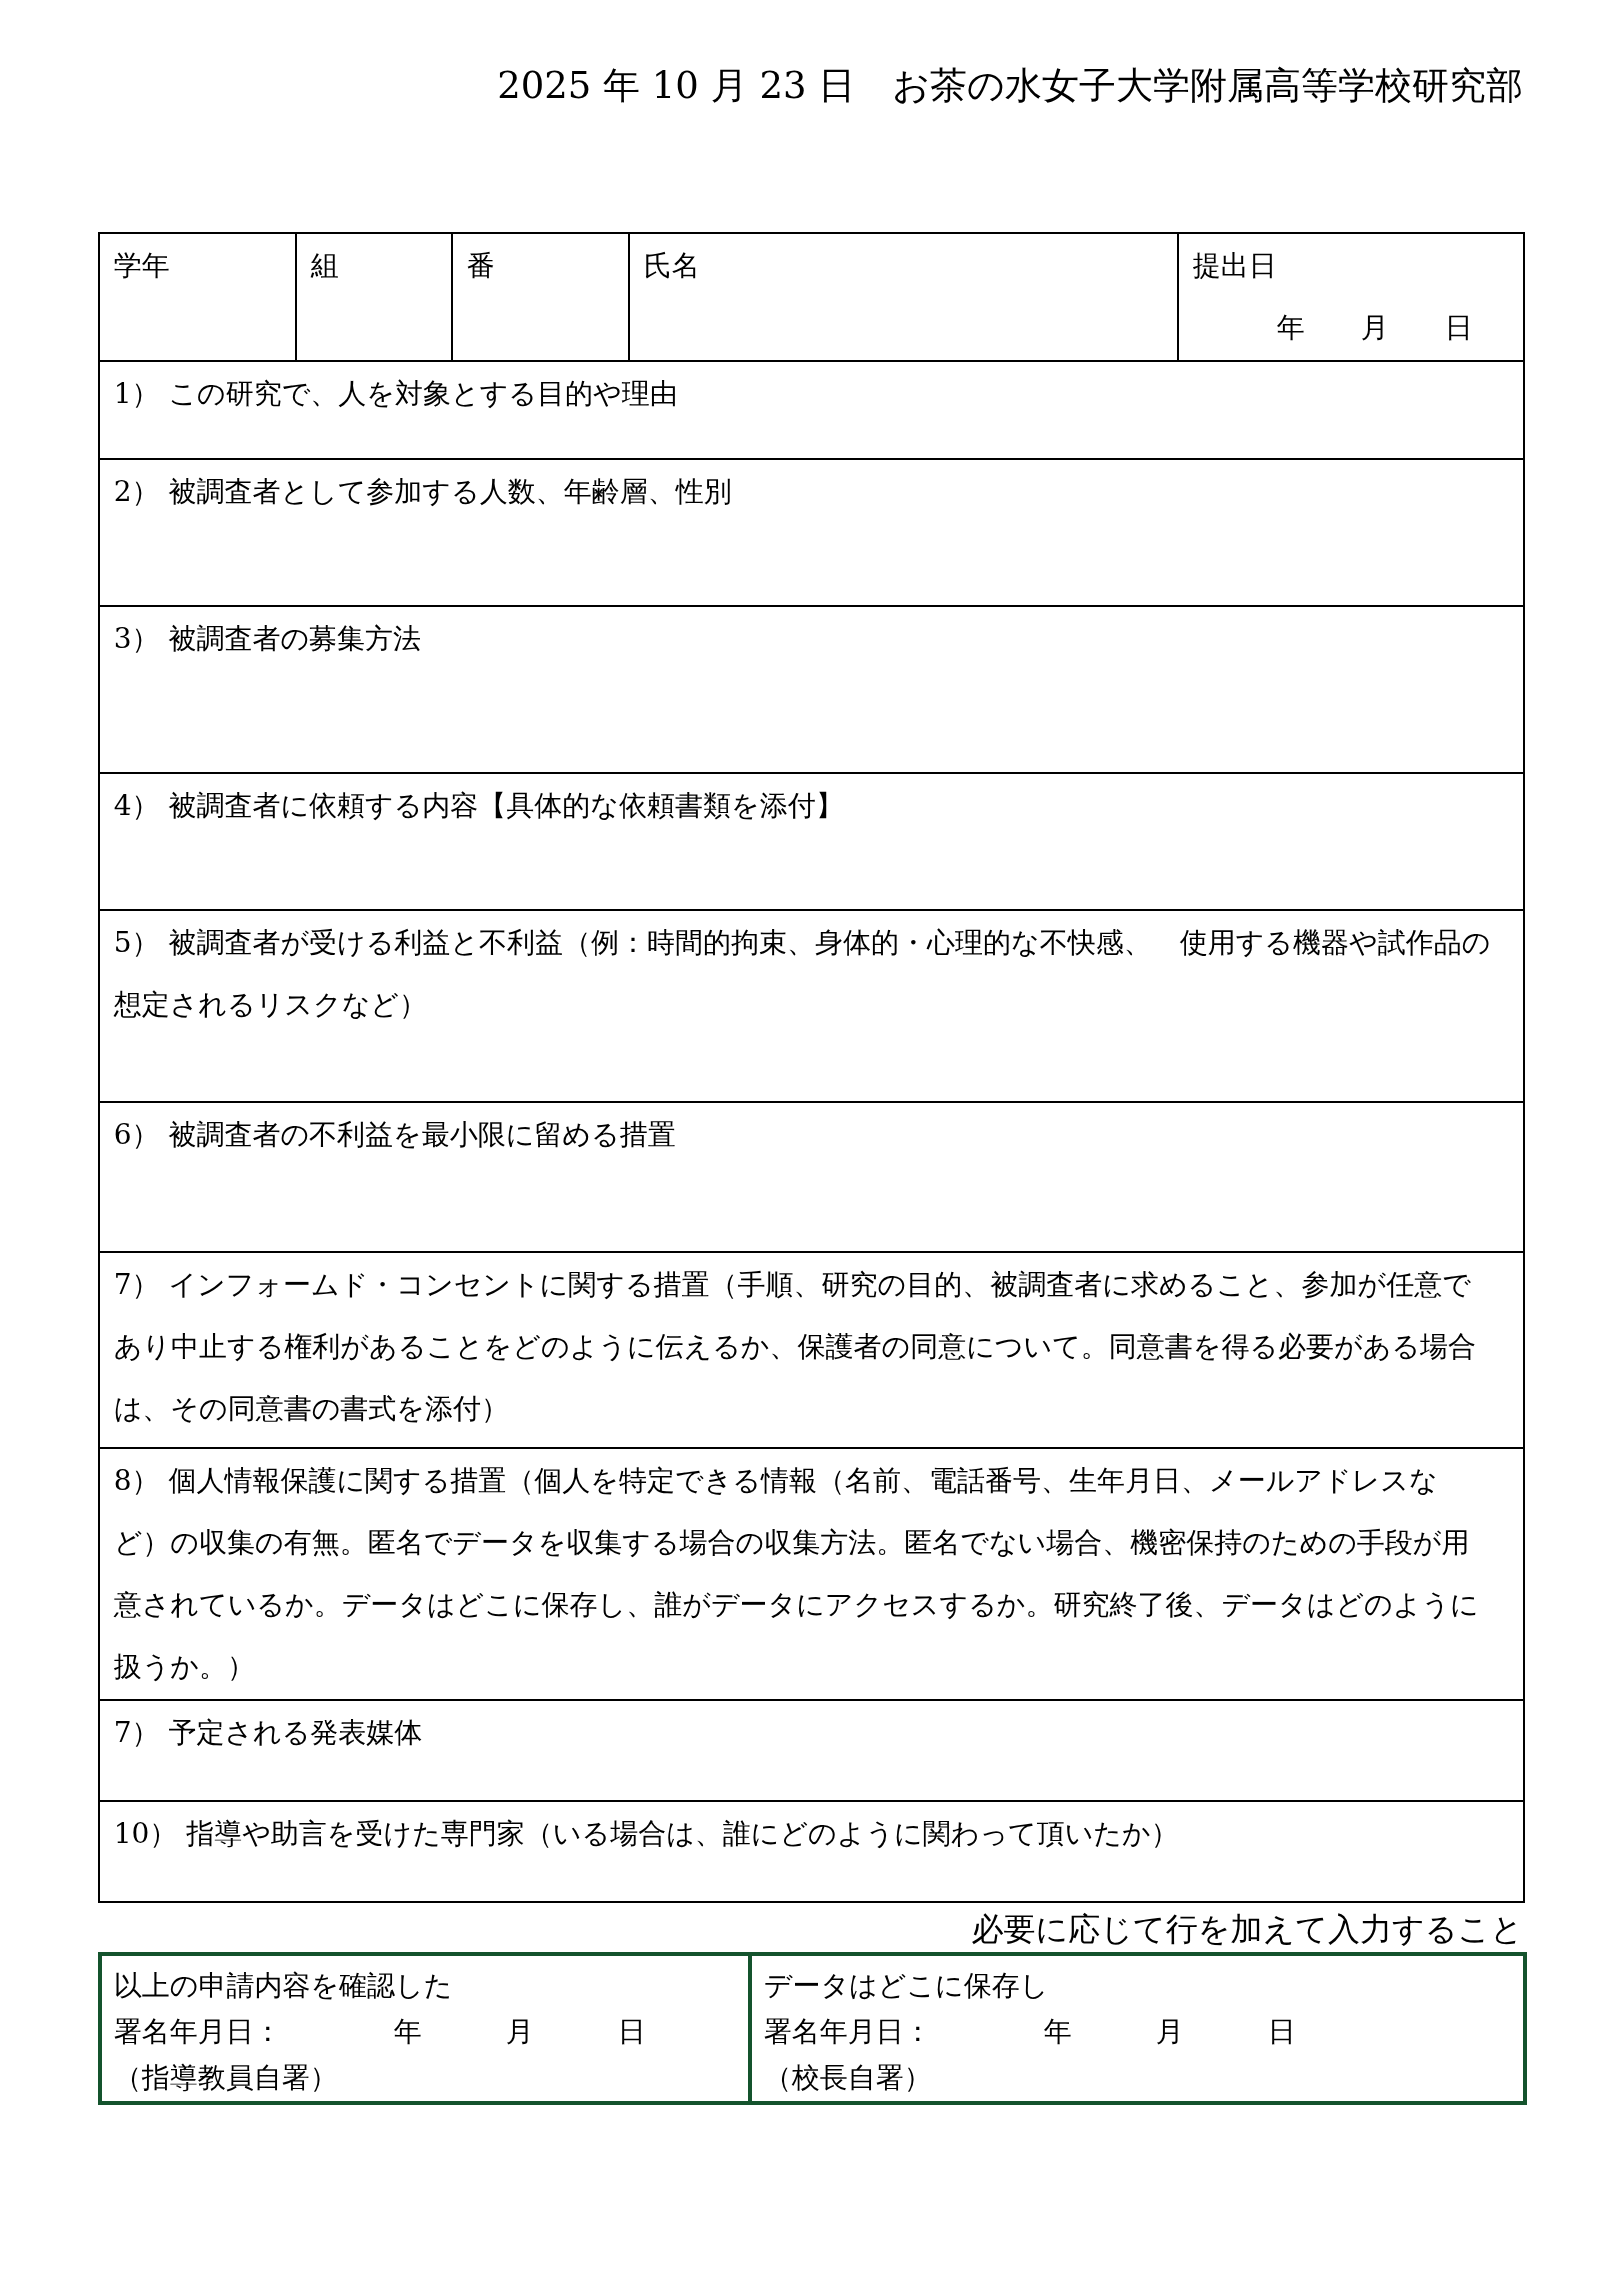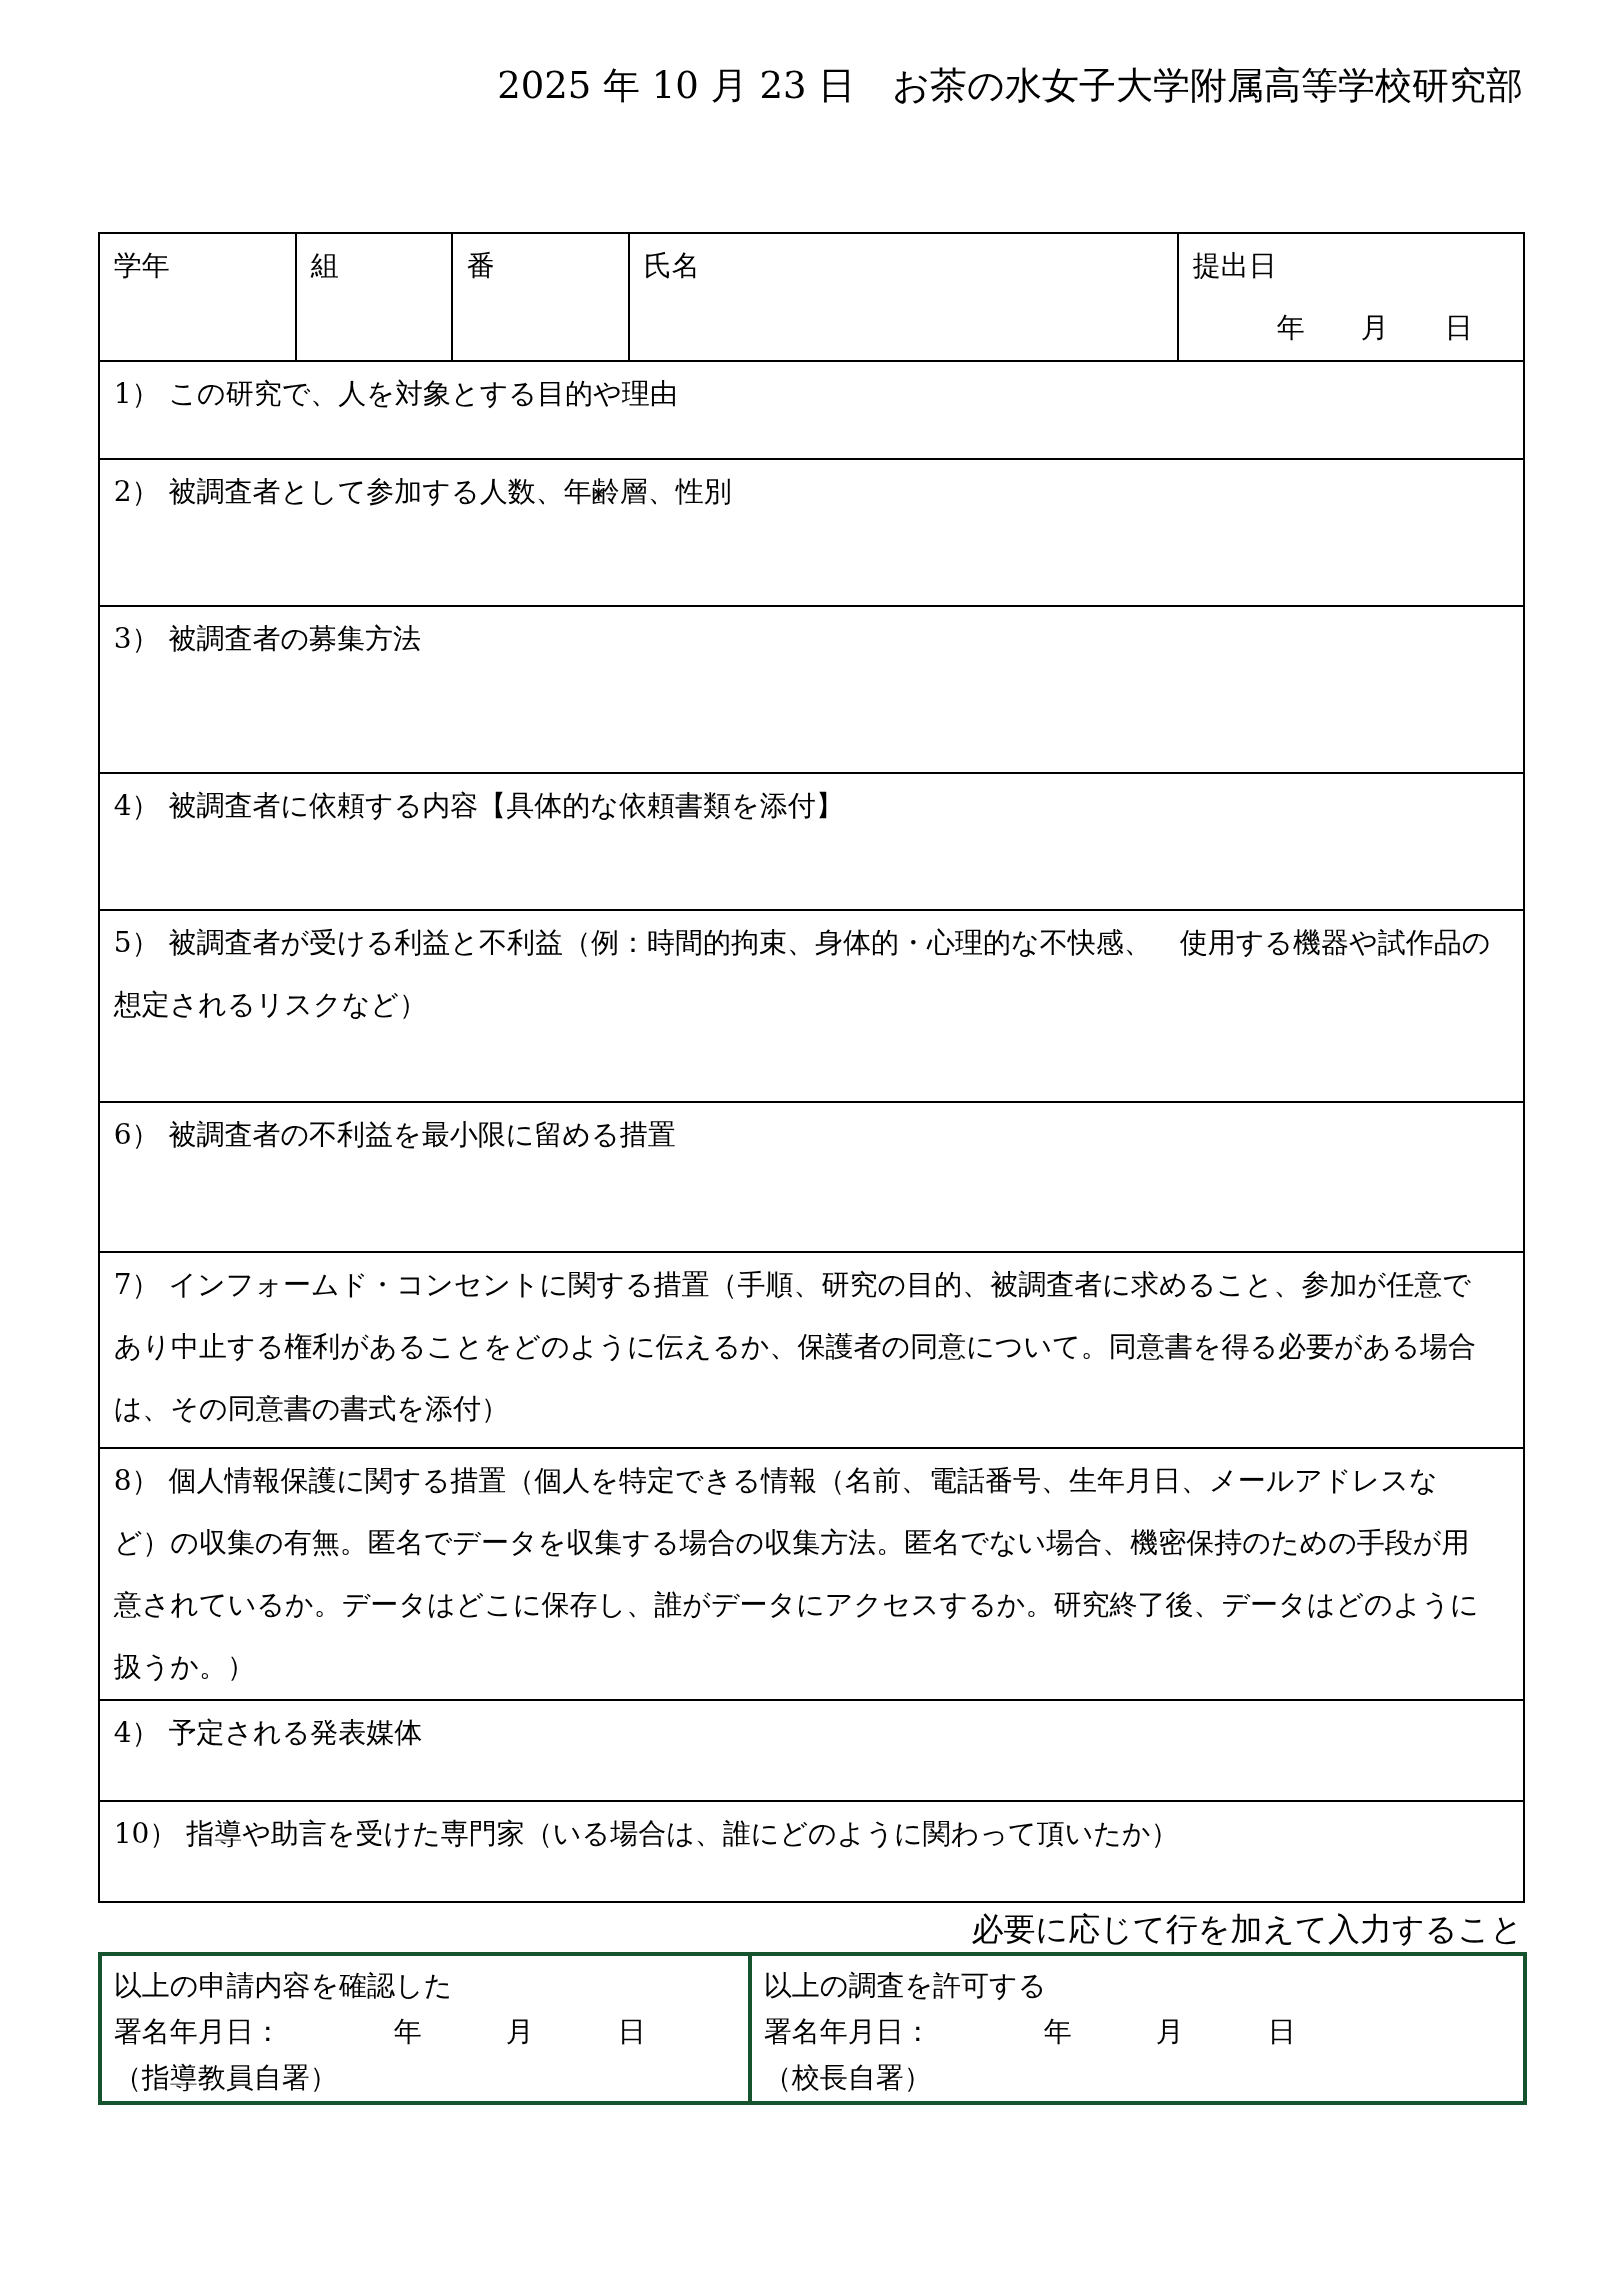--- a/index.html
+++ b/index.html
@@ -133,37 +133,37 @@
 あり中止する権利があることをどのように伝えるか、保護者の同意について。同意書を得る必要がある場合
 は、その同意書の書式を添付）</td>
       </tr>
       <tr class="r8">
         <td colspan="5">8） 個人情報保護に関する措置（個人を特定できる情報（名前、電話番号、生年月日、メールアドレスな
 ど）の収集の有無。匿名でデータを収集する場合の収集方法。匿名でない場合、機密保持のための手段が用
 意されているか。データはどこに保存し、誰がデータにアクセスするか。研究終了後、データはどのように
 扱うか。）</td>
       </tr>
       <tr class="r9">
-        <td colspan="5">4） 予定される発表媒体</td>
+        <td colspan="5">7） 予定される発表媒体</td>
       </tr>
       <tr class="r10">
         <td colspan="5">10） 指導や助言を受けた専門家（いる場合は、誰にどのように関わって頂いたか）</td>
       </tr>
     </tbody>
   </table>
 
   <div class="note">必要に応じて行を加えて入力すること</div>
 
   <table class="sign-table">
     <colgroup>
       <col style="width:650px">
       <col style="width:775px">
     </colgroup>
     <tbody>
       <tr>
         <td><span>以上の申請内容を確認した</span><br><span>署名年月日：　　　　年　　　月　　　日</span><br><span>（指導教員自署）</span></td>
-        <td><span>以上の調査を許可する</span><br><span>署名年月日：　　　　年　　　月　　　日</span><br><span>（校長自署）</span></td>
+        <td><span>データはどこに保存し</span><br><span>署名年月日：　　　　年　　　月　　　日</span><br><span>（校長自署）</span></td>
       </tr>
     </tbody>
   </table>
 
 </div>
 
 
 </body></html>

